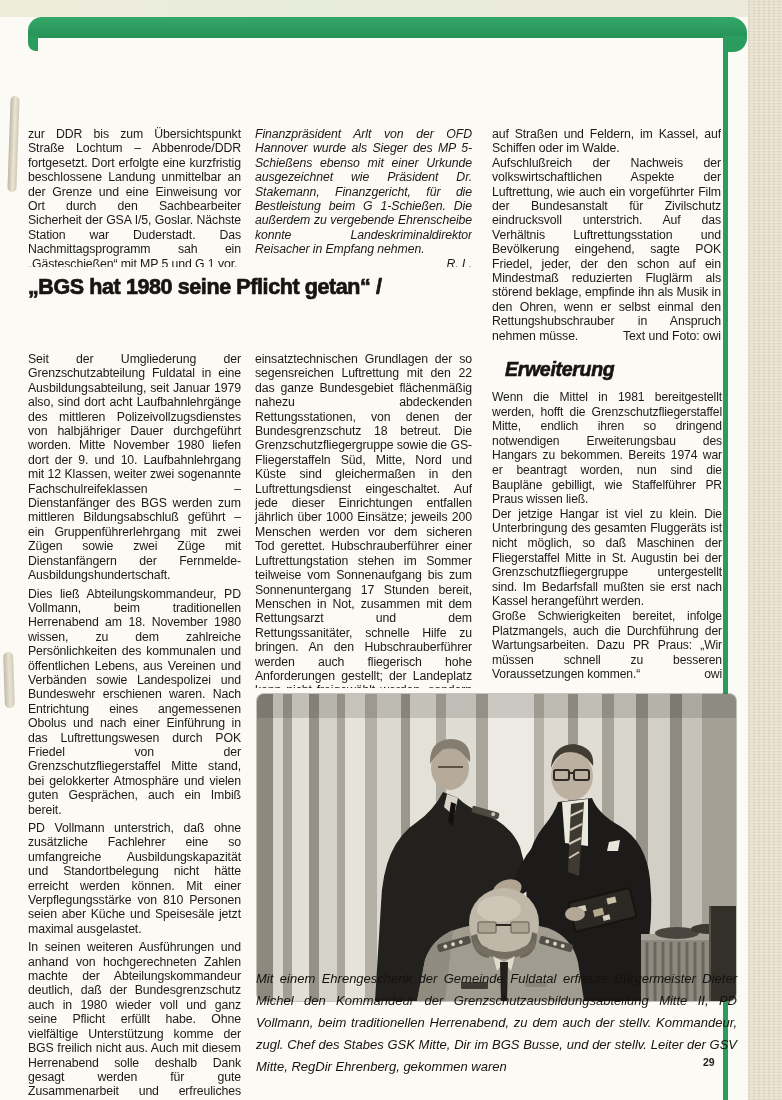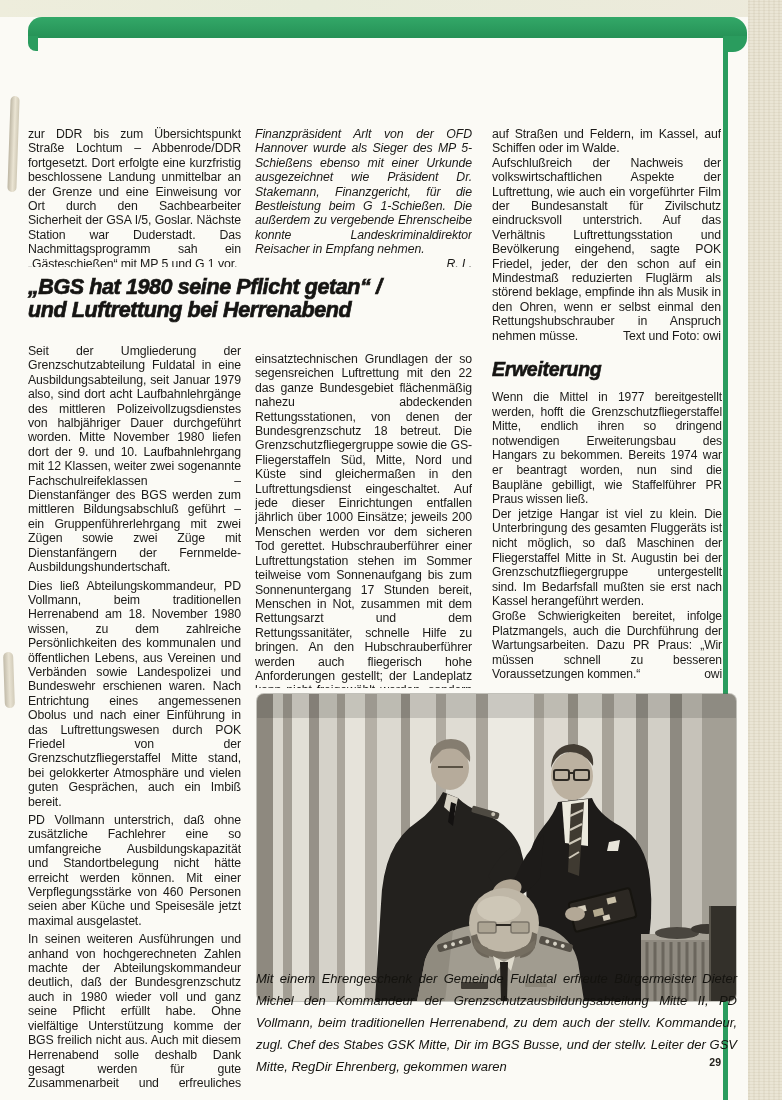--- a/index.html
+++ b/index.html
@@ -34,28 +34,28 @@
     transform:rotate(-2deg); opacity:.8; }
 
   
   .txt { position:absolute; color:#1b1a18; font-size:12.3px; line-height:14.4px;
     text-align:justify; overflow:hidden; letter-spacing:-0.1px; }
   .txt .para { margin-bottom:4px; }
   .txt .para:last-child { margin-bottom:0; }
   .credit { float:right; padding-left:6px;margin-left:30px; }
 
   .headline { position:absolute; left:28px; top:276px; width:470px; color:#161513;
-    font-style:italic; font-weight:700; font-size:21.5px; line-height:23px;
+    font-weight:700; font-size:21.5px; line-height:23px;
     letter-spacing:-0.4px; -webkit-text-stroke:0.7px #161513; }
   .subheadline { color:#161513; font-style:italic; font-weight:700; font-size:19.5px;
-    line-height:23px; letter-spacing:-0.3px; -webkit-text-stroke:0.6px #161513; margin-bottom:9px; }
+    line-height:23px; letter-spacing:-0.3px; -webkit-text-stroke:0.6px #161513; margin-bottom:9px;margin-left:13px; }
 
   .caption { position:absolute; left:256px; top:968px; width:481px; color:#14130f;
     font-style:italic; font-size:13px; line-height:22px; text-align:justify; }
-  .page-number { position:absolute; left:703px; top:1056px; width:18px; text-align:right;
+  .page-number { position:absolute; left:703px; top:1056px; width:18px; text-align:left;
     font-size:10.5px; font-weight:700; color:#23211c; }
 
   
   .photo { position:absolute; left:257px; top:694px; width:479px; height:307px;
     border-radius:7px; overflow:hidden; background:#ccc8bf;
     box-shadow: inset 0 0 14px rgba(20,18,14,.45), 0 0 0 1px rgba(90,86,76,.35); }
   .photo svg { display:block; width:100%; height:100%; }
 </style>
 </head>
 <body>
@@ -81,40 +81,39 @@
     <div class="para"><span>Finanzpräsident Arlt von der OFD Hannover wurde als Sieger des MP 5-Schießens ebenso mit einer Urkunde ausgezeichnet wie Präsident Dr. Stakemann, Finanzgericht, für die Bestleistung beim G 1-Schießen. Die außerdem zu vergebende Ehrenscheibe konnte Landeskriminaldirektor Reisacher in Empfang nehmen.</span><span class="credit">R. L.</span></div>
   </div>
 
   <div class="txt" style="left:492px; top:127px; width:229px; height:222px;">
     <div>auf Straßen und Feldern, im Kassel, auf Schiffen oder im Walde.</div>
     <div><span>Aufschlußreich der Nachweis der volkswirtschaftlichen Aspekte der Luftrettung, wie auch ein vorgeführter Film der Bundesanstalt für Zivilschutz eindrucksvoll unterstrich. Auf das Verhältnis Luftrettungsstation und Bevölkerung eingehend, sagte POK Friedel, jeder, der den schon auf ein Mindestmaß reduzierten Fluglärm als störend beklage, empfinde ihn als Musik in den Ohren, wenn er selbst einmal den Rettungshubschrauber in Anspruch nehmen müsse.</span><span class="credit">Text und Foto: owi</span></div>
   </div>
 
   <div class="headline">
     <div>„BGS hat 1980 seine Pflicht getan“ /</div>
-    <div>und Luftrettung bei Herrenabend</div>
-  </div>
-
-  <div class="txt" style="left:28px; top:344px; width:213px; height:746px;">
+  </div>
+
+  <div class="txt" style="left:28px; top:352px; width:213px; height:746px;">
     <div class="para">Seit der Umgliederung der Grenzschutzabteilung Fuldatal in eine Ausbildungsabteilung, seit Januar 1979 also, sind dort acht Laufbahnlehrgänge des mittleren Polizeivollzugsdienstes von halbjähriger Dauer durchgeführt worden. Mitte November 1980 liefen dort der 9. und 10. Laufbahnlehrgang mit 12 Klassen, weiter zwei sogenannte Fachschulreifeklassen – Dienstanfänger des BGS werden zum mittleren Bildungsabschluß geführt – ein Gruppenführerlehrgang mit zwei Zügen sowie zwei Züge mit Dienstanfängern der Fernmelde-Ausbildungshundertschaft.</div>
     <div class="para">Dies ließ Abteilungskommandeur, PD Vollmann, beim traditionellen Herrenabend am 18. November 1980 wissen, zu dem zahlreiche Persönlichkeiten des kommunalen und öffentlichen Lebens, aus Vereinen und Verbänden sowie Landespolizei und Bundeswehr erschienen waren. Nach Entrichtung eines angemessenen Obolus und nach einer Einführung in das Luftrettungswesen durch POK Friedel von der Grenzschutzfliegerstaffel Mitte stand, bei gelokkerter Atmosphäre und vielen guten Gesprächen, auch ein Imbiß bereit.</div>
-    <div class="para">PD Vollmann unterstrich, daß ohne zusätzliche Fachlehrer eine so umfangreiche Ausbildungskapazität und Standortbelegung nicht hätte erreicht werden können. Mit einer Verpflegungsstärke von 460 Personen seien aber Küche und Speisesäle jetzt maximal ausgelastet.</div>
+    <div class="para">PD Vollmann unterstrich, daß ohne zusätzliche Fachlehrer eine so umfangreiche Ausbildungskapazität und Standortbelegung nicht hätte erreicht werden können. Mit einer Verpflegungsstärke von 810 Personen seien aber Küche und Speisesäle jetzt maximal ausgelastet.</div>
     <div class="para">In seinen weiteren Ausführungen und anhand von hochgerechneten Zahlen machte der Abteilungskommandeur deutlich, daß der Bundesgrenzschutz auch in 1980 wieder voll und ganz seine Pflicht erfüllt habe. Ohne vielfältige Unterstützung komme der BGS freilich nicht aus. Auch mit diesem Herrenabend solle deshalb Dank gesagt werden für gute Zusammenarbeit und erfreuliches Miteinander.</div>
 
   </div>
 
   <div class="txt" style="left:255px; top:352px; width:217px; height:336px;">
     <div class="para">einsatztechnischen Grundlagen der so segensreichen Luftrettung mit den 22 das ganze Bundesgebiet flächenmäßig nahezu abdeckenden Rettungsstationen, von denen der Bundesgrenzschutz 18 betreut. Die Grenzschutzfliegergruppe sowie die GS-Fliegerstaffeln Süd, Mitte, Nord und Küste sind gleichermaßen in den Luftrettungsdienst eingeschaltet. Auf jede dieser Einrichtungen entfallen jährlich über 1000 Einsätze; jeweils 200 Menschen werden vor dem sicheren Tod gerettet. Hubschrauberführer einer Luftrettungstation stehen im Sommer teilweise vom Sonnenaufgang bis zum Sonnenuntergang 17 Stunden bereit, Menschen in Not, zusammen mit dem Rettungsarzt und dem Rettungssanitäter, schnelle Hilfe zu bringen. An den Hubschrauberführer werden auch fliegerisch hohe Anforderungen gestellt; der Landeplatz kann nicht freigewählt werden, sondern ist durch den Notfallort vorgegeben: Mitten im Stadtverkehr, auf der Autobahn,</div>
   </div>
 
   <div class="txt" style="left:492px; top:358px; width:230px; height:336px; font-size:12.1px; line-height:14.6px;">
     <div class="subheadline">
       <div>Erweiterung</div>
     </div>
-    <div>Wenn die Mittel in 1977 bereitgestellt werden, hofft die Grenzschutzfliegerstaffel Mitte, endlich ihren so dringend notwendigen Erweiterungsbau des Hangars zu bekommen. Bereits 1974 war er beantragt worden, nun sind die Baupläne gebilligt, wie Staffelführer PR Praus wissen ließ.</div>
+    <div>Wenn die Mittel in 1981 bereitgestellt werden, hofft die Grenzschutzfliegerstaffel Mitte, endlich ihren so dringend notwendigen Erweiterungsbau des Hangars zu bekommen. Bereits 1974 war er beantragt worden, nun sind die Baupläne gebilligt, wie Staffelführer PR Praus wissen ließ.</div>
     <div>Der jetzige Hangar ist viel zu klein. Die Unterbringung des gesamten Fluggeräts ist nicht möglich, so daß Maschinen der Fliegerstaffel Mitte in St. Augustin bei der Grenzschutzfliegergruppe untergestellt sind. Im Bedarfsfall mußten sie erst nach Kassel herangeführt werden.</div>
     <div><span>Große Schwierigkeiten bereitet, infolge Platzmangels, auch die Durchführung der Wartungsarbeiten. Dazu PR Praus: „Wir müssen schnell zu besseren Voraussetzungen kommen.“</span><span class="credit">owi</span></div>
   </div>
 
   <div class="photo">
     <svg viewBox="0 0 479 307" preserveAspectRatio="none">
 
       <rect width="479" height="307" fill="#ccc8bf"></rect>
       <g>
         <rect x="0" y="0" width="16" height="307" fill="#8e897f"></rect>

